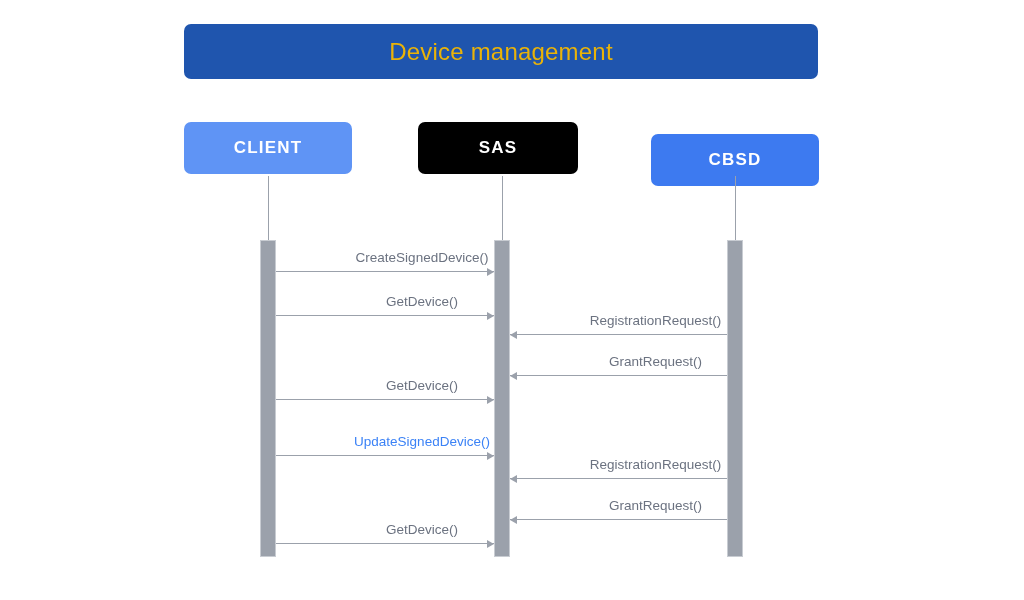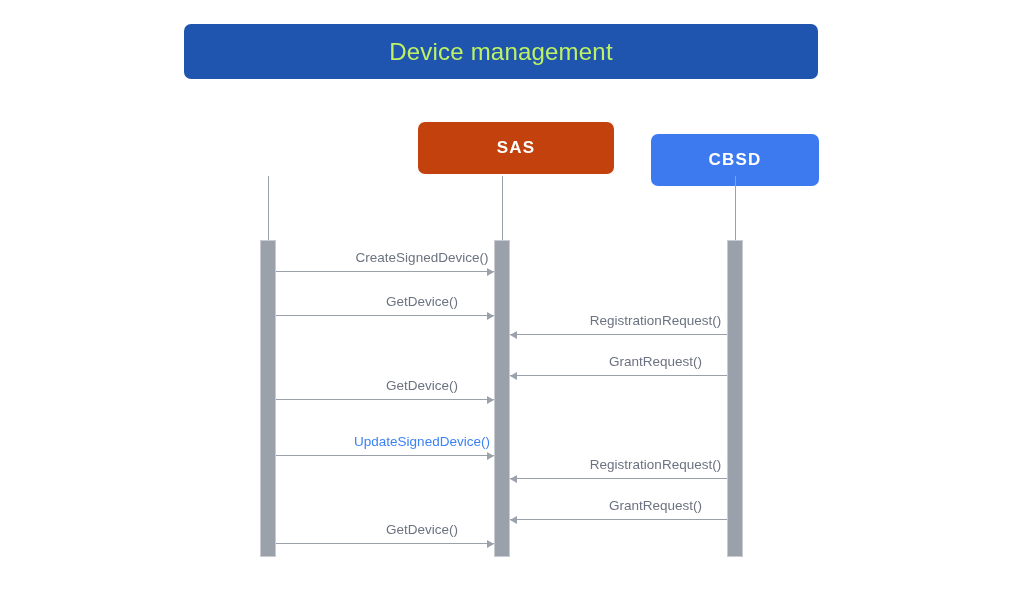--- a/index.html
+++ b/index.html
@@ -26,21 +26,21 @@
     top: 24px;
     width: 634px;
     height: 55px;
     background: #1f55ae;
     border-radius: 7px;
     display: flex;
     align-items: center;
     justify-content: center;
   }
   .title-text {
-    color: #bef264;
+    color: #eab308;
     font-size: 24px;
     font-weight: 400;
     letter-spacing: 0.2px;
     white-space: nowrap;
   }
 
   
   .participant {
     position: absolute;
     height: 52px;
@@ -103,21 +103,24 @@
 </style>
 </head>
 <body>
 
 <div id="diagram">
 
   <div class="title-banner">
     <span class="title-text">Device management</span>
   </div>
 
-  <div class="participant" style="left: 418px; top: 122px; width: 196px; background: #c2410c; justify-content: center;">
+  <div class="participant" style="left: 184px; top: 122px; width: 168px; background: rgb(95, 148, 245);">
+    <span class="participant-label">CLIENT</span>
+  </div>
+  <div class="participant" style="left: 418px; top: 122px; width: 160px; background: #000000; justify-content: center;">
     <span class="participant-label">SAS</span>
   </div>
   <div class="participant" style="left: 651px; top: 122px; width: 168px; background: rgb(61, 122, 240); margin-top: 12px;">
     <span class="participant-label">CBSD</span>
   </div>
 
   <div class="lifeline" style="left: 268px; top: 176px; height: 65px; background: rgb(155, 161, 171);"></div>
   <div class="lifeline" style="left: 502px; top: 176px; height: 65px; background: rgb(155, 161, 171);"></div>
   <div class="lifeline" style="left: 735px; top: 176px; height: 65px; background: rgb(155, 161, 171);"></div>
 

